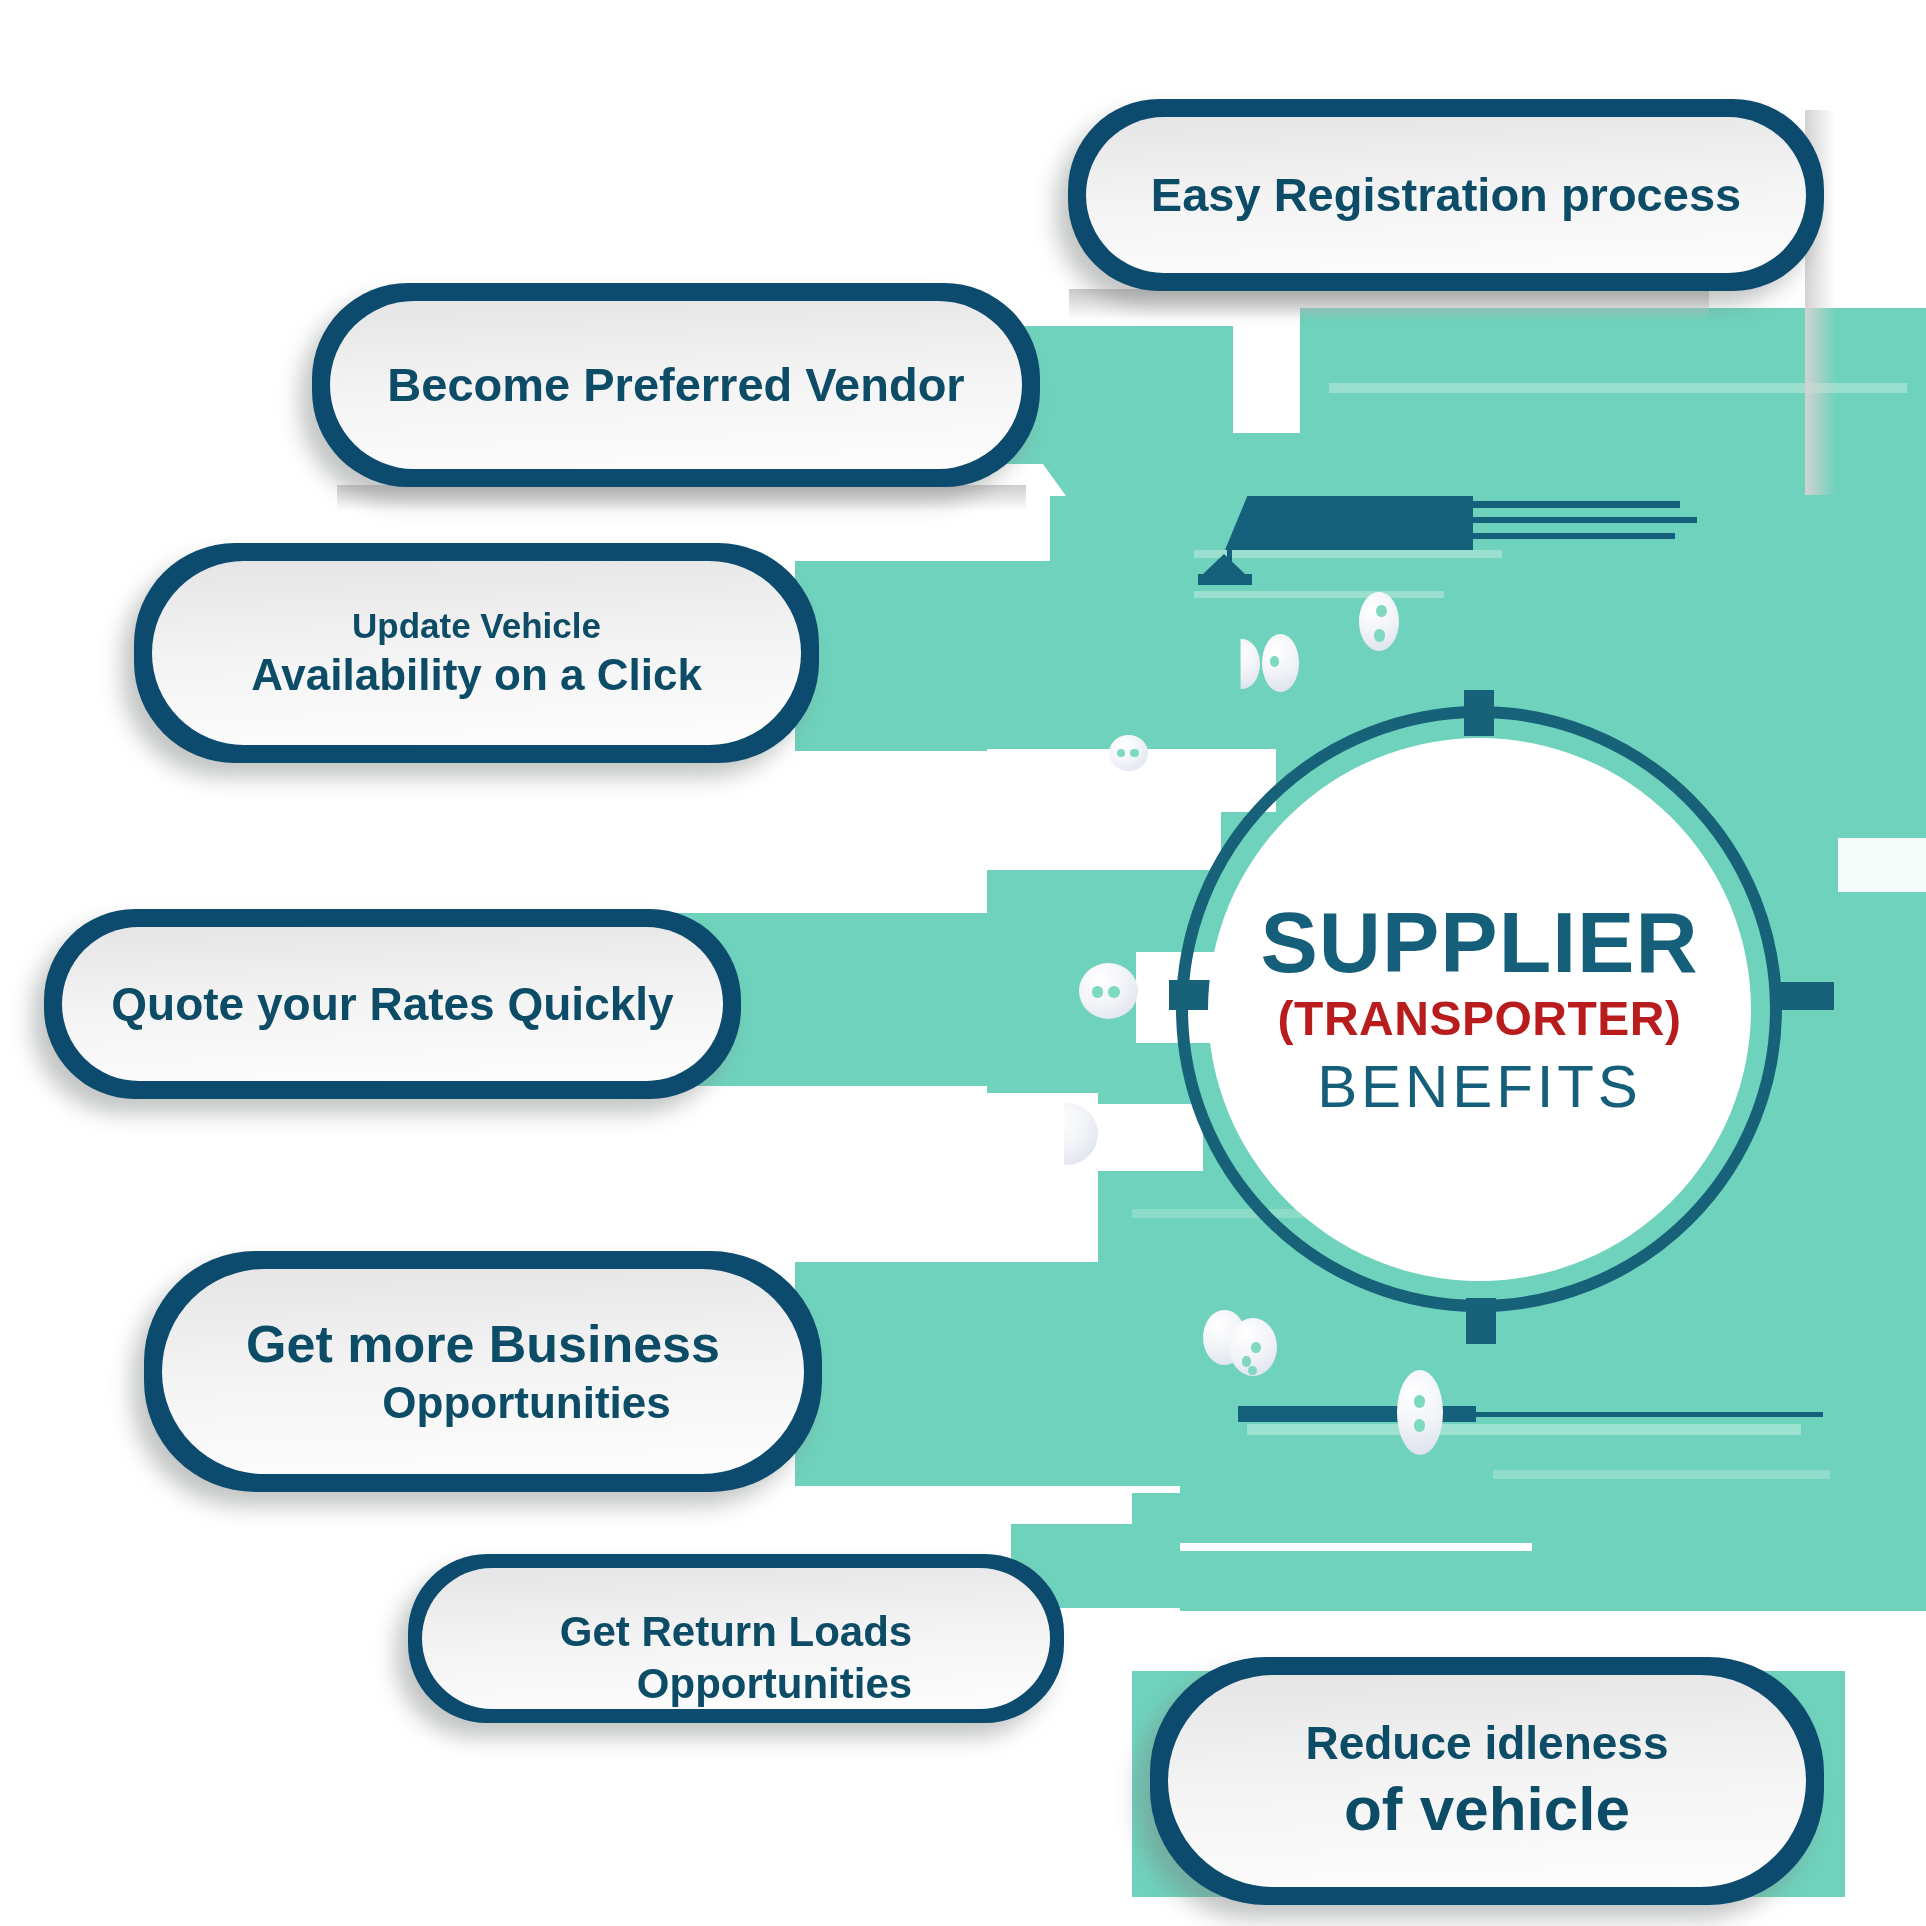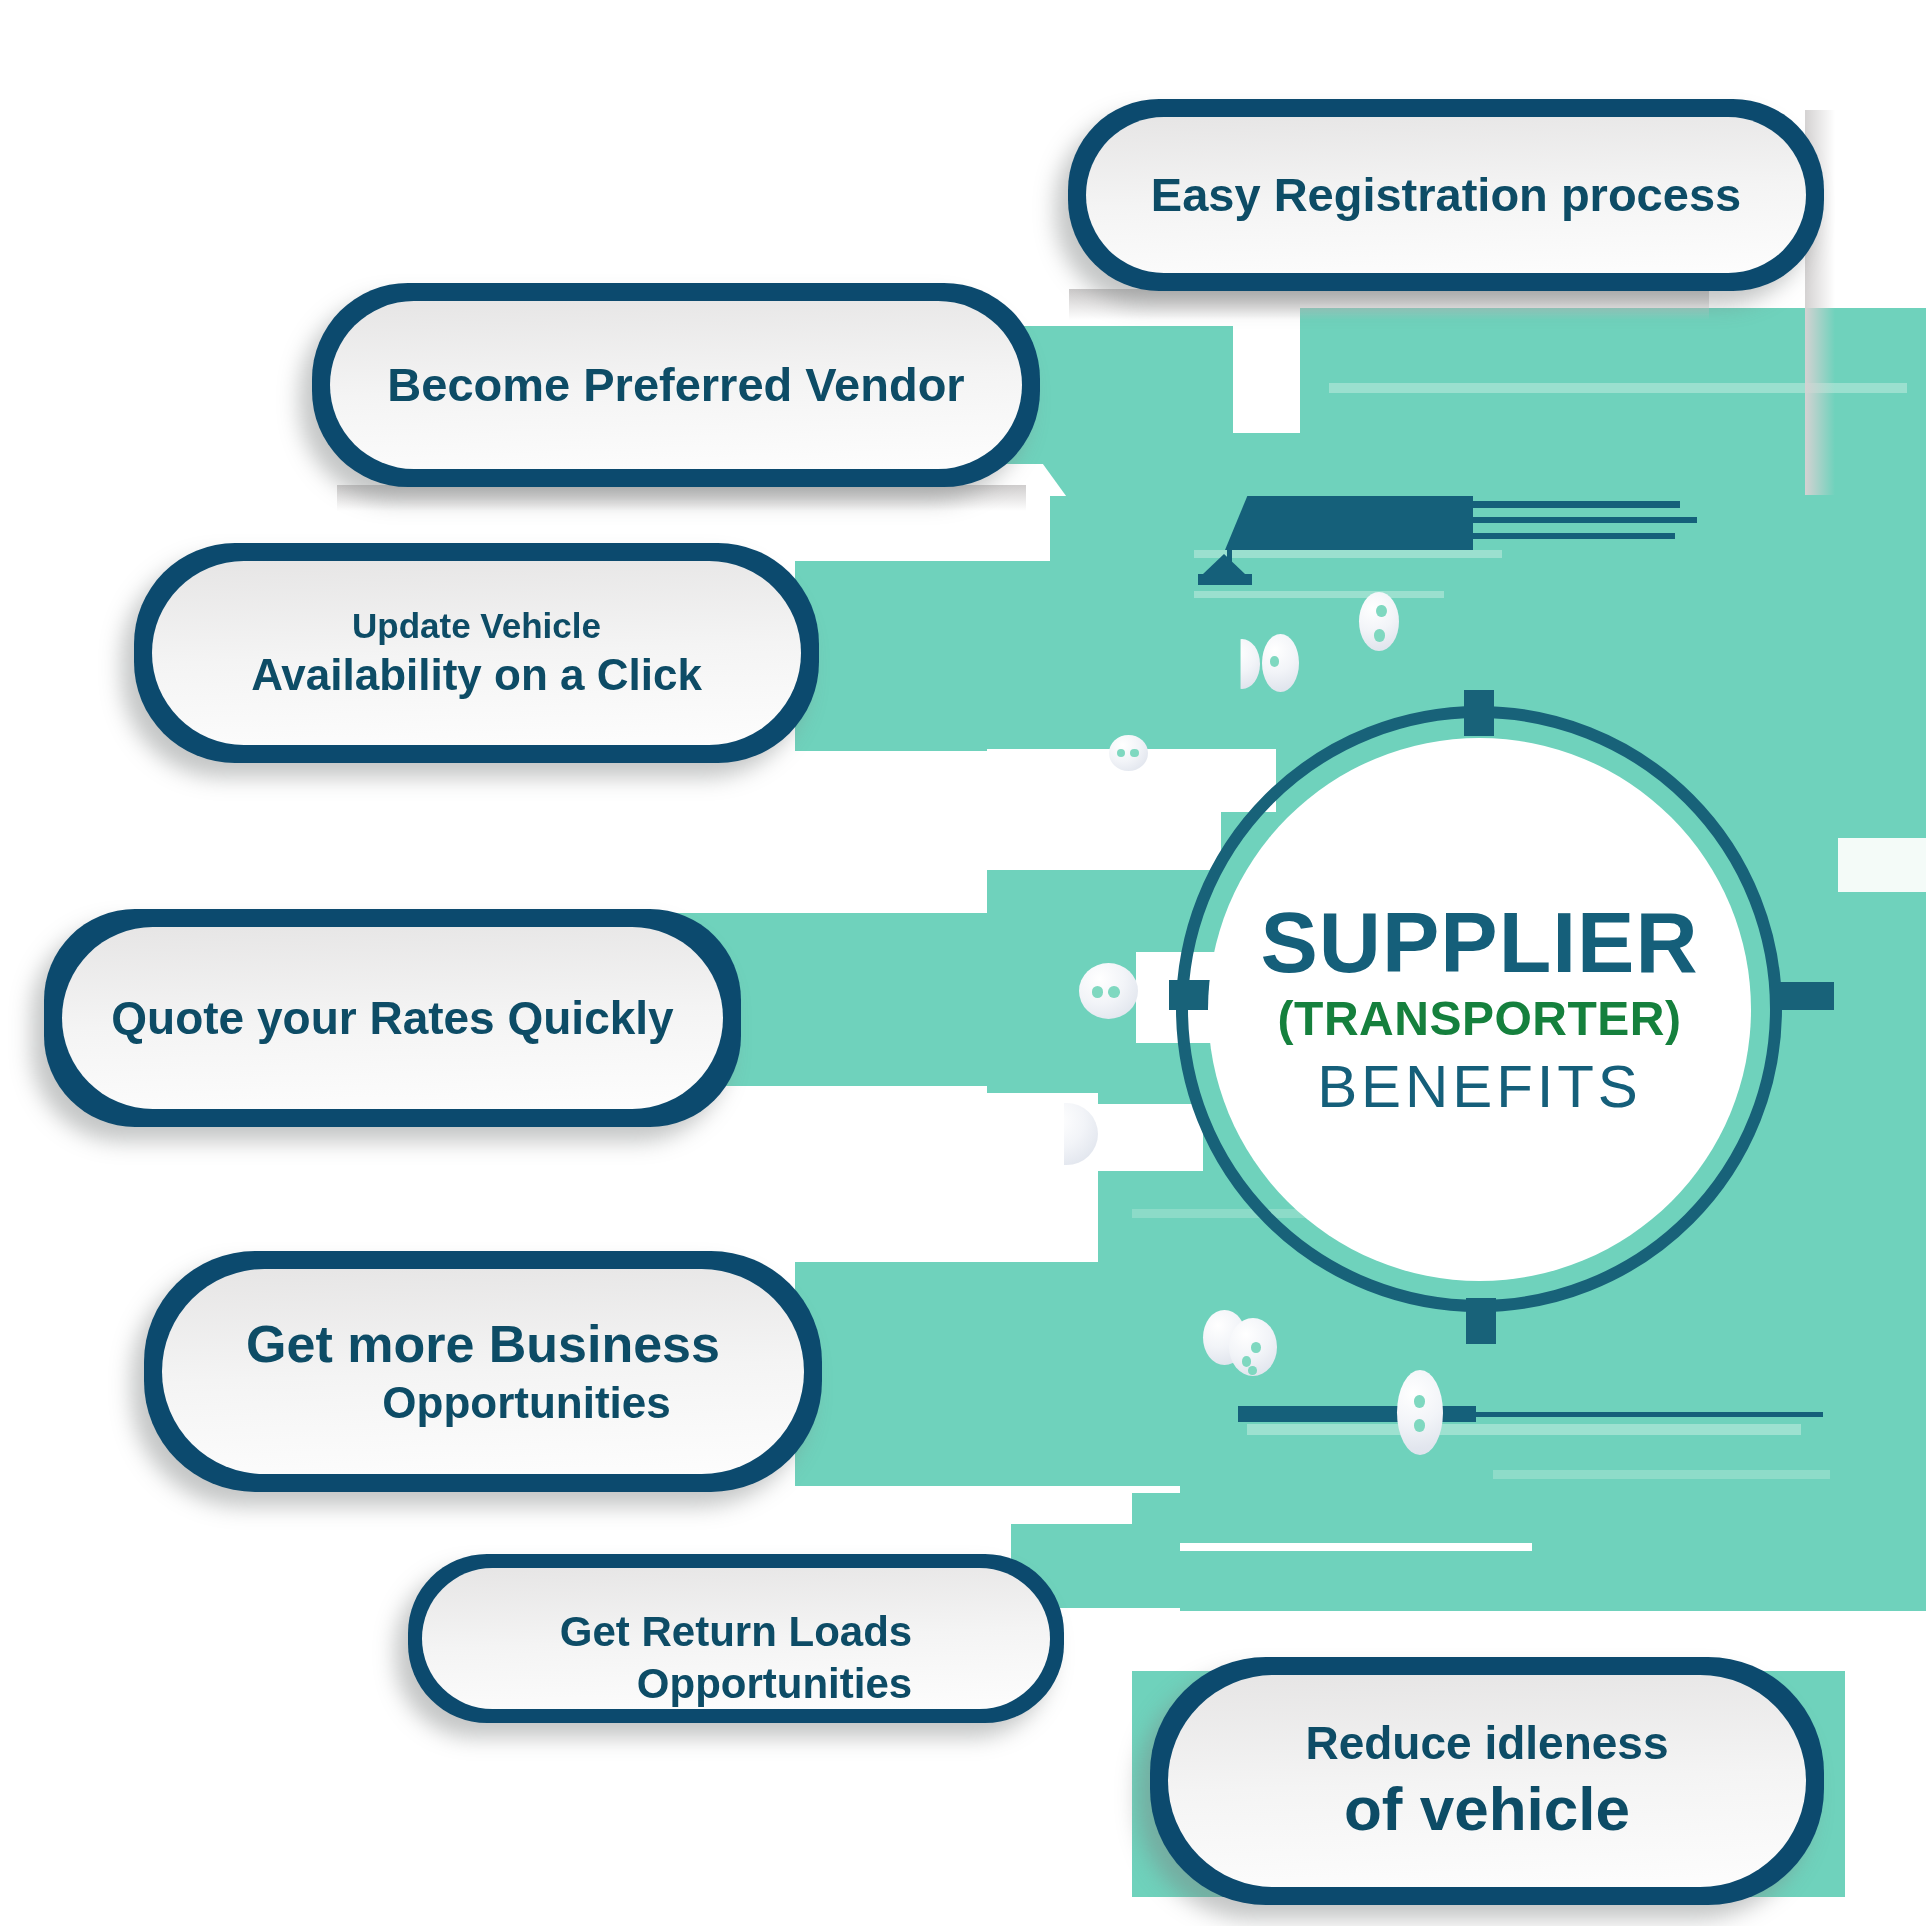--- a/index.html
+++ b/index.html
@@ -18,21 +18,21 @@
   .pill-line{color:#0D4C66;font-weight:bold;line-height:1.22;white-space:nowrap;}
 
   
   .ring{position:absolute;left:1176px;top:706px;width:582px;height:582px;
     border:12.5px solid #186279;border-radius:50%;}
   .core{position:absolute;left:1208px;top:738px;width:543px;height:543px;border-radius:50%;
     background:#ffffff;display:flex;flex-direction:column;justify-content:center;align-items:center;text-align:center;}
   .tick{position:absolute;background:#186279;}
   .t-vehicle{font-size:86px;font-weight:bold;color:#155F7A;letter-spacing:1.9px;line-height:1.02;}
   .t-supplier{font-size:86px;font-weight:bold;color:#155F7A;letter-spacing:1px;line-height:1.02;}
-  .t-transporter{font-size:48px;font-weight:bold;color:#15803d;letter-spacing:0.5px;line-height:1.15;margin-top:3.9px;}
+  .t-transporter{font-size:48px;font-weight:bold;color:#b91c1c;letter-spacing:0.5px;line-height:1.15;margin-top:3.9px;}
   .t-benefits{font-size:60px;font-weight:400;color:#155F7A;letter-spacing:3.9px;line-height:1.1;margin-top:7.7px;}
 
   
   .teal{position:absolute;background:#15607A;}
   .truck-body{position:absolute;left:1225px;top:496px;width:248px;height:54px;background:#15607A;
     clip-path:polygon(9% 0,100% 0,100% 100%,0 100%);}
   .truck-tri{position:absolute;left:1203px;top:554px;width:0;height:0;
     border-left:21.7px solid transparent;border-right:21.7px solid transparent;border-bottom:20px solid #15607A;}
 
   
@@ -142,21 +142,21 @@
     </div>
   </div>
 
   <div class="pill" style="left:134px;top:543px;width:685px;height:220px;border-radius:101px;">
     <div class="pill-inner">
       <div class="pill-line" style="font-size:35px;">Update Vehicle</div>
       <div class="pill-line" style="font-size:44px;">Availability on a Click</div>
     </div>
   </div>
 
-  <div class="pill" style="left:44px;top:909px;width:697px;height:218px;border-radius:91px;">
+  <div class="pill" style="left:44px;top:909px;width:697px;height:190px;border-radius:91px;">
     <div class="pill-inner">
       <div class="pill-line" style="font-size:46px;">Quote your Rates Quickly</div>
     </div>
   </div>
 
   <div class="pill" style="left:144px;top:1251px;width:678px;height:241px;border-radius:111px;">
     <div class="pill-inner">
       <div class="pill-line" style="font-size:52px;">Get more Business</div>
       <div class="pill-line" style="font-size:44px;padding-left:87px;">Opportunities</div>
     </div>

